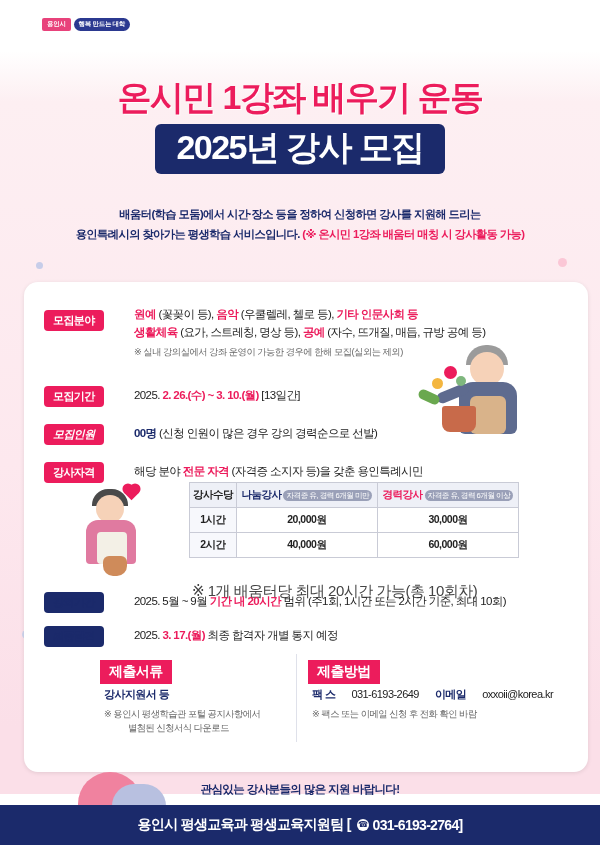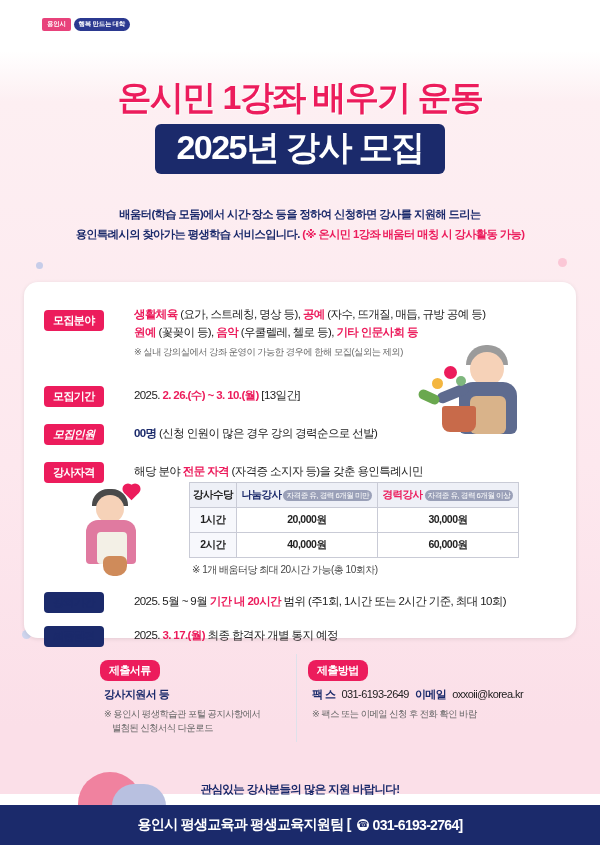--- a/index.html
+++ b/index.html
@@ -64,23 +64,24 @@
   .intro{
     position:absolute;left:0;top:205px;width:600px;text-align:center;
     font-size:11.3px;font-weight:bold;color:#1b2a6b;line-height:1.75;
     letter-spacing:-0.6px;
   }
   .intro .hl{color:#ec1c5c;}
   .intro .note{color:#ec1c5c;}
 
   
   .card{
-    position:absolute;left:24px;top:282px;width:552px;height:356px;
+    position:absolute;left:24px;top:282px;width:552px;height:490px;
     background:#ffffff;border-radius:14px;
     box-shadow:0 1px 4px rgba(0,0,0,.10);
+    padding-left:12px;
   }
 
   .row{position:absolute;left:0;width:552px;}
   .tag{
     position:absolute;left:20px;
     background:#ec1c5c;color:#fff;
     font-size:11px;font-weight:bold;letter-spacing:-0.6px;
     padding:3px 9px;border-radius:4px;white-space:nowrap;
   }
   .tag.navy{background:#1b2a6b;}
@@ -100,43 +101,43 @@
   }
   .fee-table th,.fee-table td{
     border:1px solid #c9cbd6;text-align:center;padding:5px 2px;color:#222;
   }
   .fee-table thead th{background:#eef0f7;font-weight:bold;}
   .fee-table thead th .sub{font-size:7.6px;font-weight:normal;color:#fff;background:#9aa0b8;padding:1px 3px;border-radius:6px;margin-left:2px;}
   .fee-table tbody td{background:#ffffff;font-weight:bold;}
   .fee-table tbody td.label{background:#f7f8fc;}
 
   .fee-note{
-    position:absolute;left:168px;top:281px;
-    font-size:10px;color:#444;letter-spacing:-0.5px;
+    position:absolute;left:168px;top:300px;
+    font-size:15px;color:#444;letter-spacing:-0.5px;
   }
 
   
   .subbox{
     position:absolute;top:378px;
   }
   .subbox .sbtag{
     position:absolute;left:0;top:0;
-    background:#ec1c5c;color:#fff;font-size:11px;font-weight:bold;
-    padding:3px 9px;border-radius:8px;letter-spacing:-0.6px;
+    background:#ec1c5c;color:#fff;font-size:14px;font-weight:bold;
+    padding:3px 9px;border-radius:0;letter-spacing:-0.6px;
   }
   .subbox .sbbody{
     position:absolute;left:4px;top:26px;
     font-size:11px;color:#222;letter-spacing:-0.55px;line-height:1.6;
   }
   .box-left{left:76px;width:190px;}
   .box-right{left:284px;width:250px;}
   .divider{
     position:absolute;left:272px;top:372px;width:1px;height:88px;background:#dfe1ea;
   }
-  .kv{display:flex;gap:6px;}
+  .kv{display:flex;gap:16px;}
   .kv .k{color:#1b2a6b;font-weight:bold;white-space:nowrap;}
   .kv .v{color:#222;}
 
   
   .closing{
     position:absolute;left:0;top:782px;width:600px;text-align:center;
     font-size:11.5px;font-weight:bold;color:#1b2a6b;letter-spacing:-0.6px;
   }
 
   
@@ -216,24 +217,24 @@
   <span class="dot d2"></span>
   <span class="dot d3"></span>
   <span class="dot d4"></span>
 
   <div class="card">
 
     <div class="row" style="top:24px;">
       <span class="tag" style="top:4px;">모집분야</span>
       <div class="rowtext" style="top:0;">
         <div>
-          <span class="pink">생활체육</span><span> (요가, 스트레칭, 명상 등), </span><span class="pink">공예</span><span> (자수, 뜨개질, 매듭, 규방 공예 등)</span>
+          <span class="pink">원예</span><span> (꽃꽂이 등), </span><span class="pink">음악</span><span> (우쿨렐레, 첼로 등), </span><span class="pink">기타 인문사회 등</span>
         </div>
         <div>
-          <span class="pink">원예</span><span> (꽃꽂이 등), </span><span class="pink">음악</span><span> (우쿨렐레, 첼로 등), </span><span class="pink">기타 인문사회 등</span>
+          <span class="pink">생활체육</span><span> (요가, 스트레칭, 명상 등), </span><span class="pink">공예</span><span> (자수, 뜨개질, 매듭, 규방 공예 등)</span>
         </div>
         <div class="small-note" style="margin-top:3px;">※ 실내 강의실에서 강좌 운영이 가능한 경우에 한해 모집(실외는 제외)</div>
       </div>
     </div>
 
     <div class="row" style="top:104px;">
       <span class="tag" style="top:0;">모집기간</span>
       <div class="rowtext" style="top:1px;">
         <span>2025. </span><span class="pink">2. 26.(수) ~ 3. 10.(월)</span><span> [13일간]</span>
       </div>
@@ -290,21 +291,21 @@
       </div>
     </div>
 
     <div class="divider"></div>
 
     <div class="subbox box-left">
       <span class="sbtag">제출서류</span>
       <div class="sbbody">
         <div style="font-weight:bold;color:#1b2a6b;">강사지원서 등</div>
         <div class="small-note" style="margin-top:3px;">※ 용인시 평생학습관 포털 공지사항에서</div>
-        <div class="small-note" style="margin-left:8px;">별첨된 신청서식 다운로드</div>
+        <div class="small-note" style="margin-left:24px;">별첨된 신청서식 다운로드</div>
       </div>
     </div>
 
     <div class="subbox box-right">
       <span class="sbtag">제출방법</span>
       <div class="sbbody">
         <div class="kv">
           <span class="k">팩      스</span>
           <span class="v">031-6193-2649</span>
           <span class="k">이메일</span>

